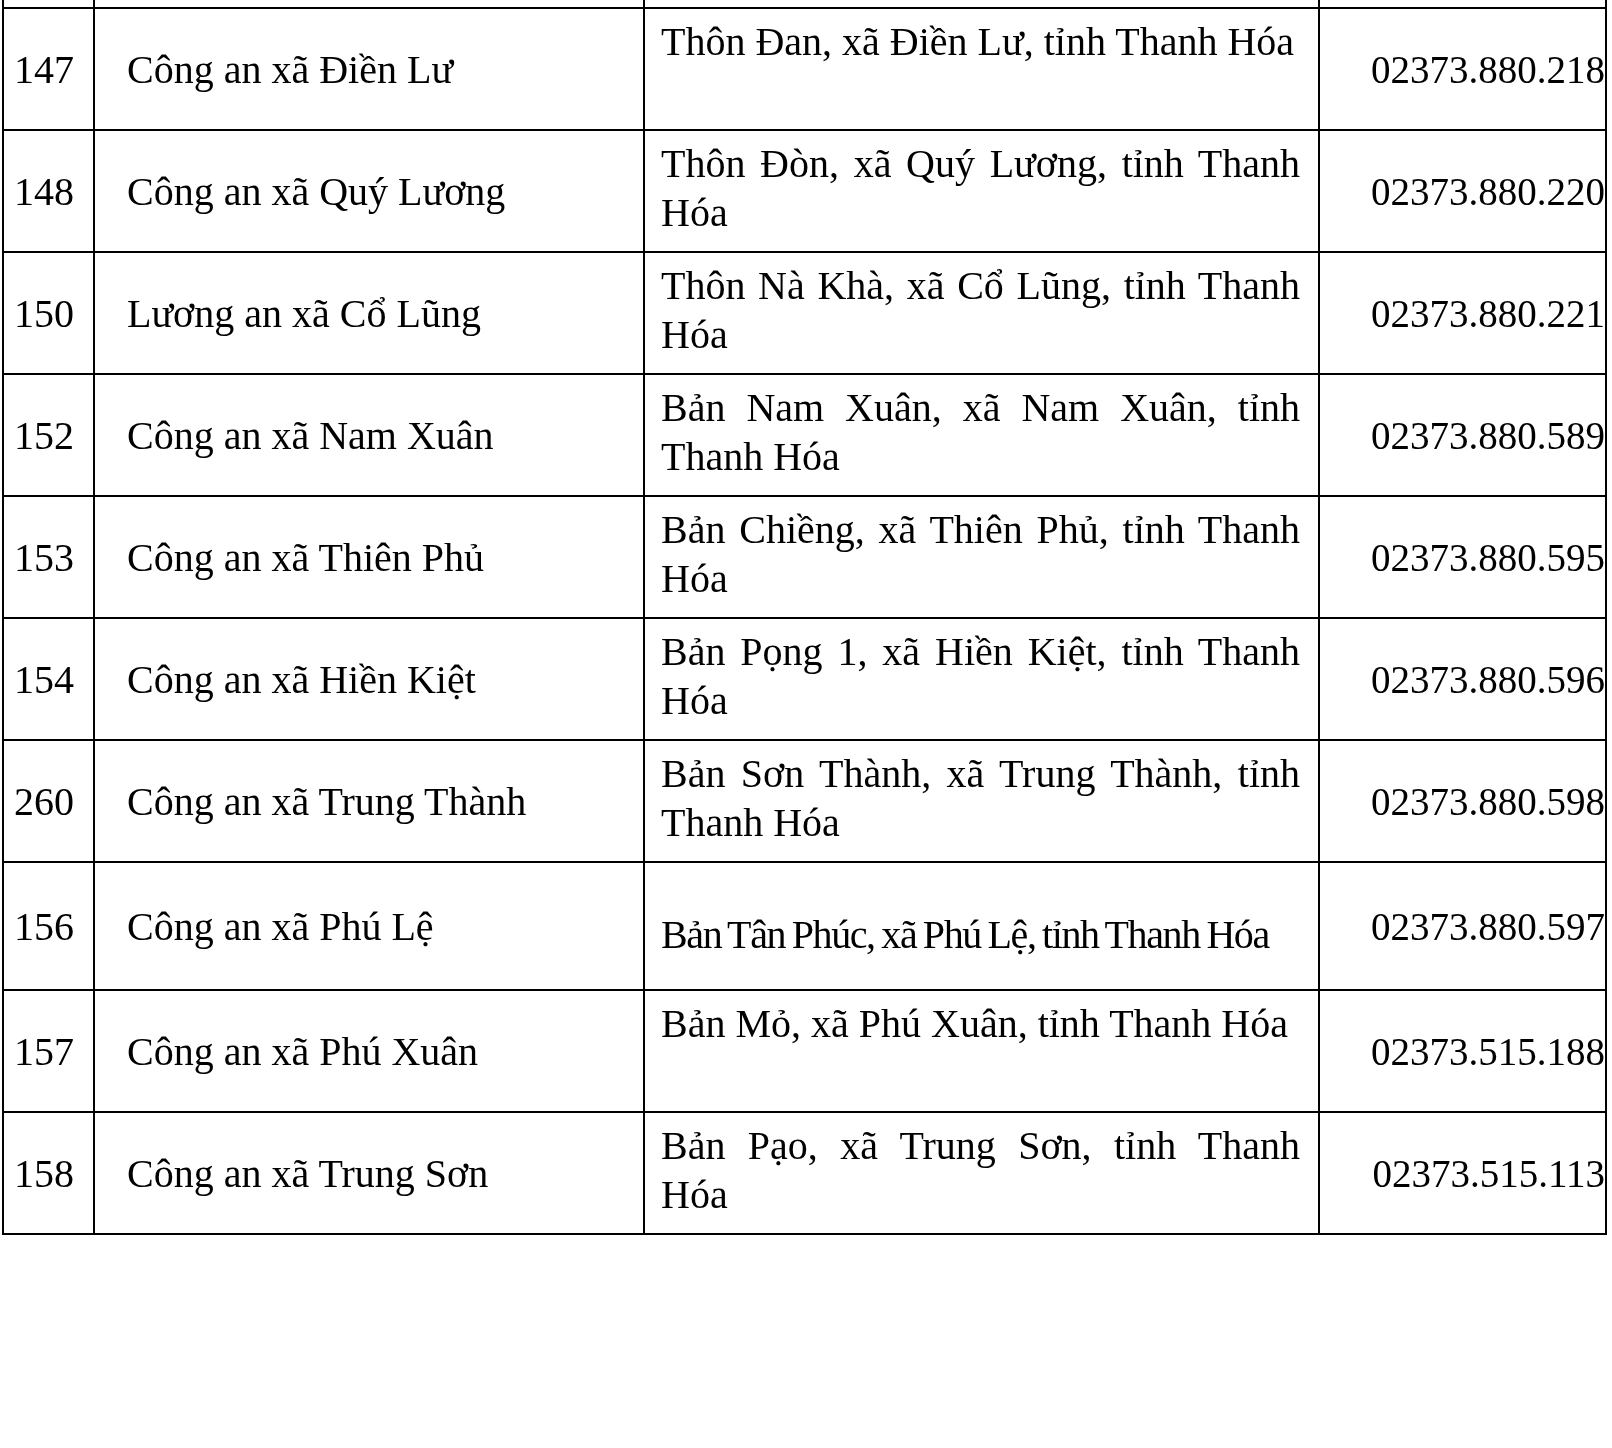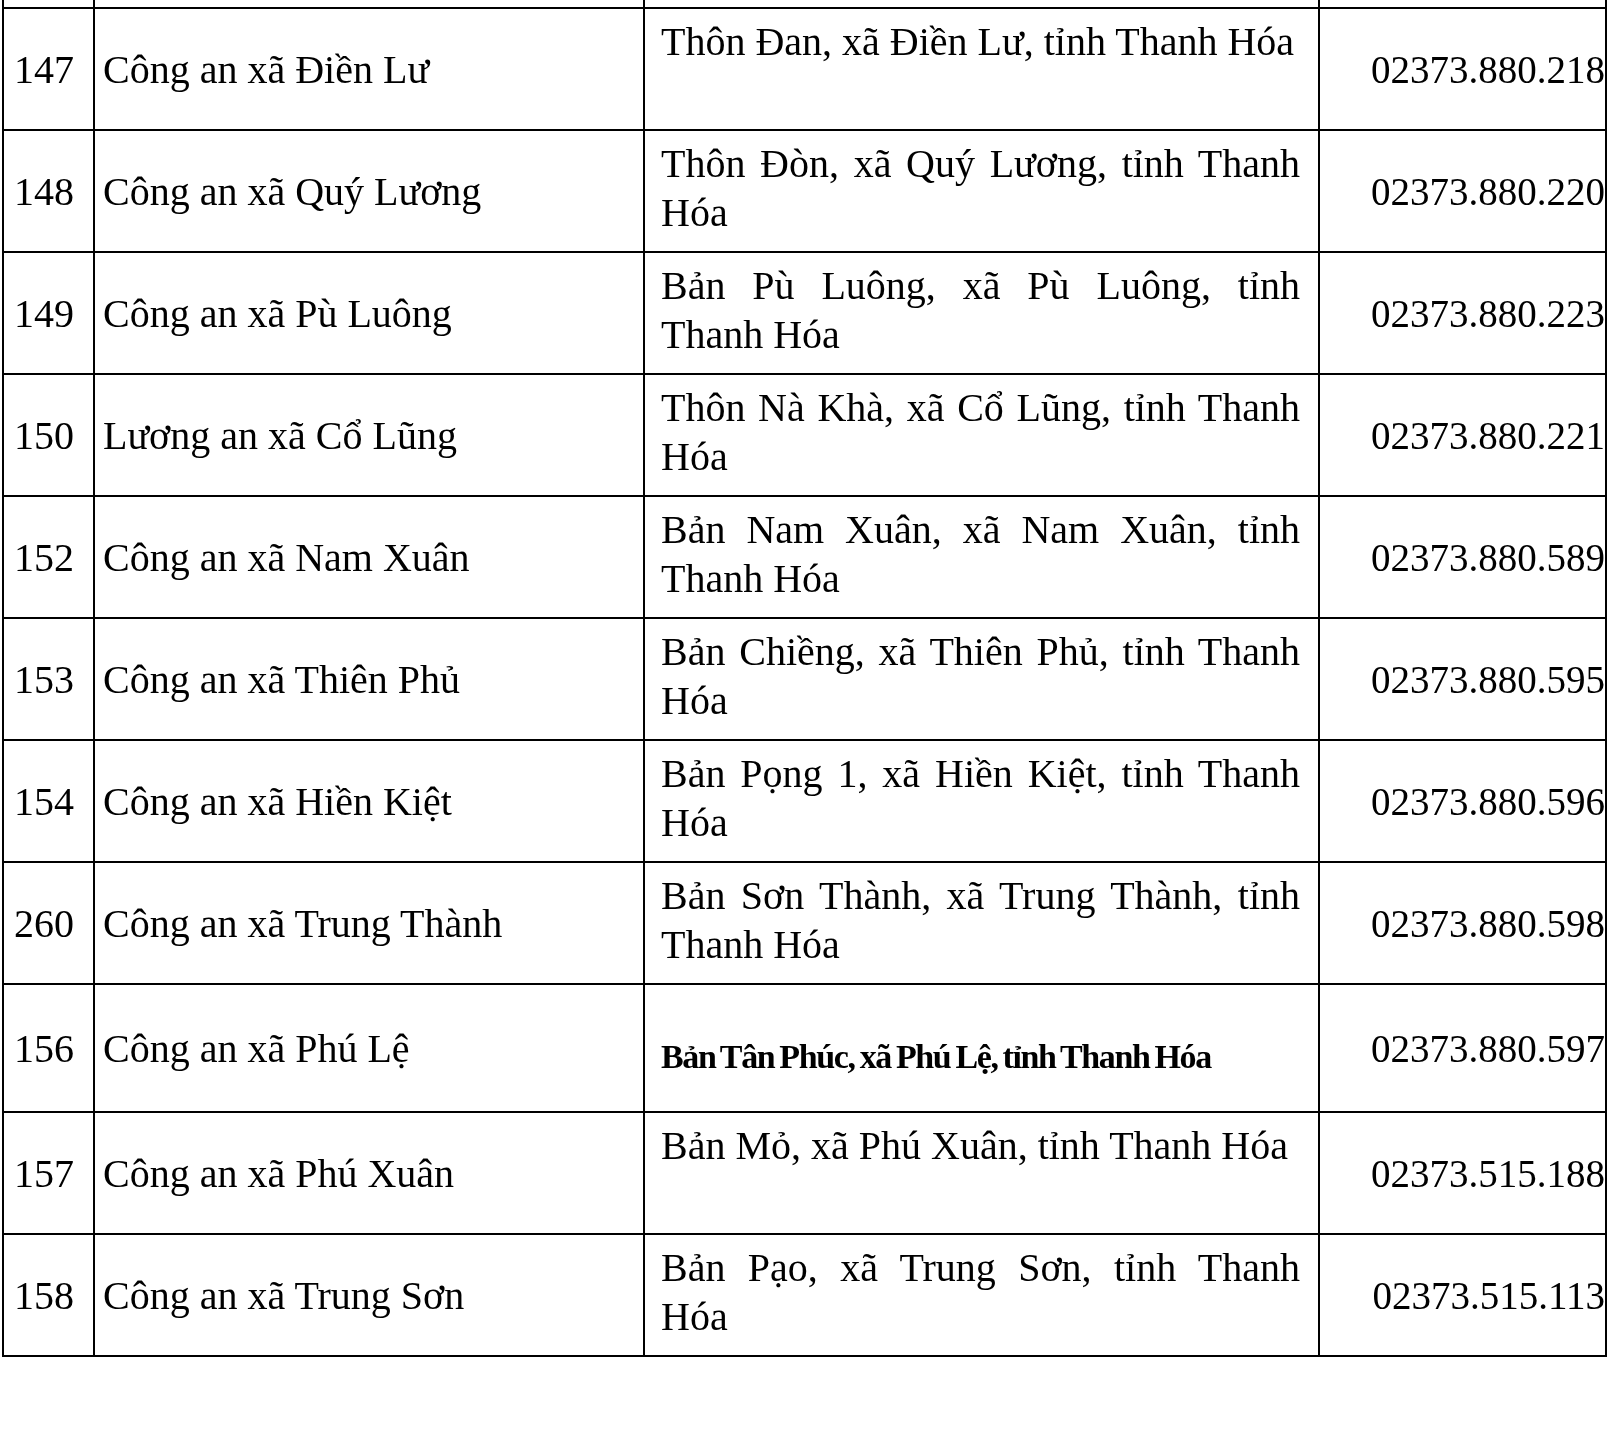--- a/index.html
+++ b/index.html
@@ -40,39 +40,38 @@
 
     tr.row { height: 122px; margin-left: 11px; }
     tr.row.single { height: 128px; }
     tr.row.spacer { height: 122px; }
 
     td.stt {
       text-align: left;
       padding-left: 10px;
     }
     td.name {
-      padding-left: 8px;
+      padding-left: 32px;
       white-space: nowrap;
     }
     td.addr {
       padding: 0 18px 0 16px;
       text-align: justify;
       text-align-last: left;
       vertical-align: top;
       padding-top: 8px;
       border-radius: 16px;
     }
     td.addr.one-line {
       vertical-align: middle;
       padding-top: 16px;
       letter-spacing: -1.4px;
       word-spacing: -2px;
       white-space: nowrap;
-      font-size: 34px;
-      font-weight: bold;
+      font-size: 40px;
     }
     td.phone {
       text-align: right;
       white-space: nowrap;
       font-size: 39px;
     }
   </style>
 </head>
 <body>
 
@@ -97,26 +96,20 @@
         <td class="stt">147</td>
         <td class="name">Công an xã Điền Lư</td>
         <td class="addr">Thôn Đan, xã Điền Lư, tỉnh Thanh Hóa</td>
         <td class="phone">02373.880.218</td>
       </tr>
       <tr class="row">
         <td class="stt">148</td>
         <td class="name">Công an xã Quý Lương</td>
         <td class="addr">Thôn Đòn, xã Quý Lương, tỉnh Thanh Hóa</td>
         <td class="phone">02373.880.220</td>
-      </tr>
-      <tr class="row">
-        <td class="stt">149</td>
-        <td class="name">Công an xã Pù Luông</td>
-        <td class="addr">Bản Pù Luông, xã Pù Luông, tỉnh Thanh Hóa</td>
-        <td class="phone">02373.880.223</td>
       </tr>
       <tr class="row">
         <td class="stt">150</td>
         <td class="name">Lương an xã Cổ Lũng</td>
         <td class="addr">Thôn Nà Khà, xã Cổ Lũng, tỉnh Thanh Hóa</td>
         <td class="phone">02373.880.221</td>
       </tr>
       <tr class="row">
         <td class="stt">152</td>
         <td class="name">Công an xã Nam Xuân</td>

